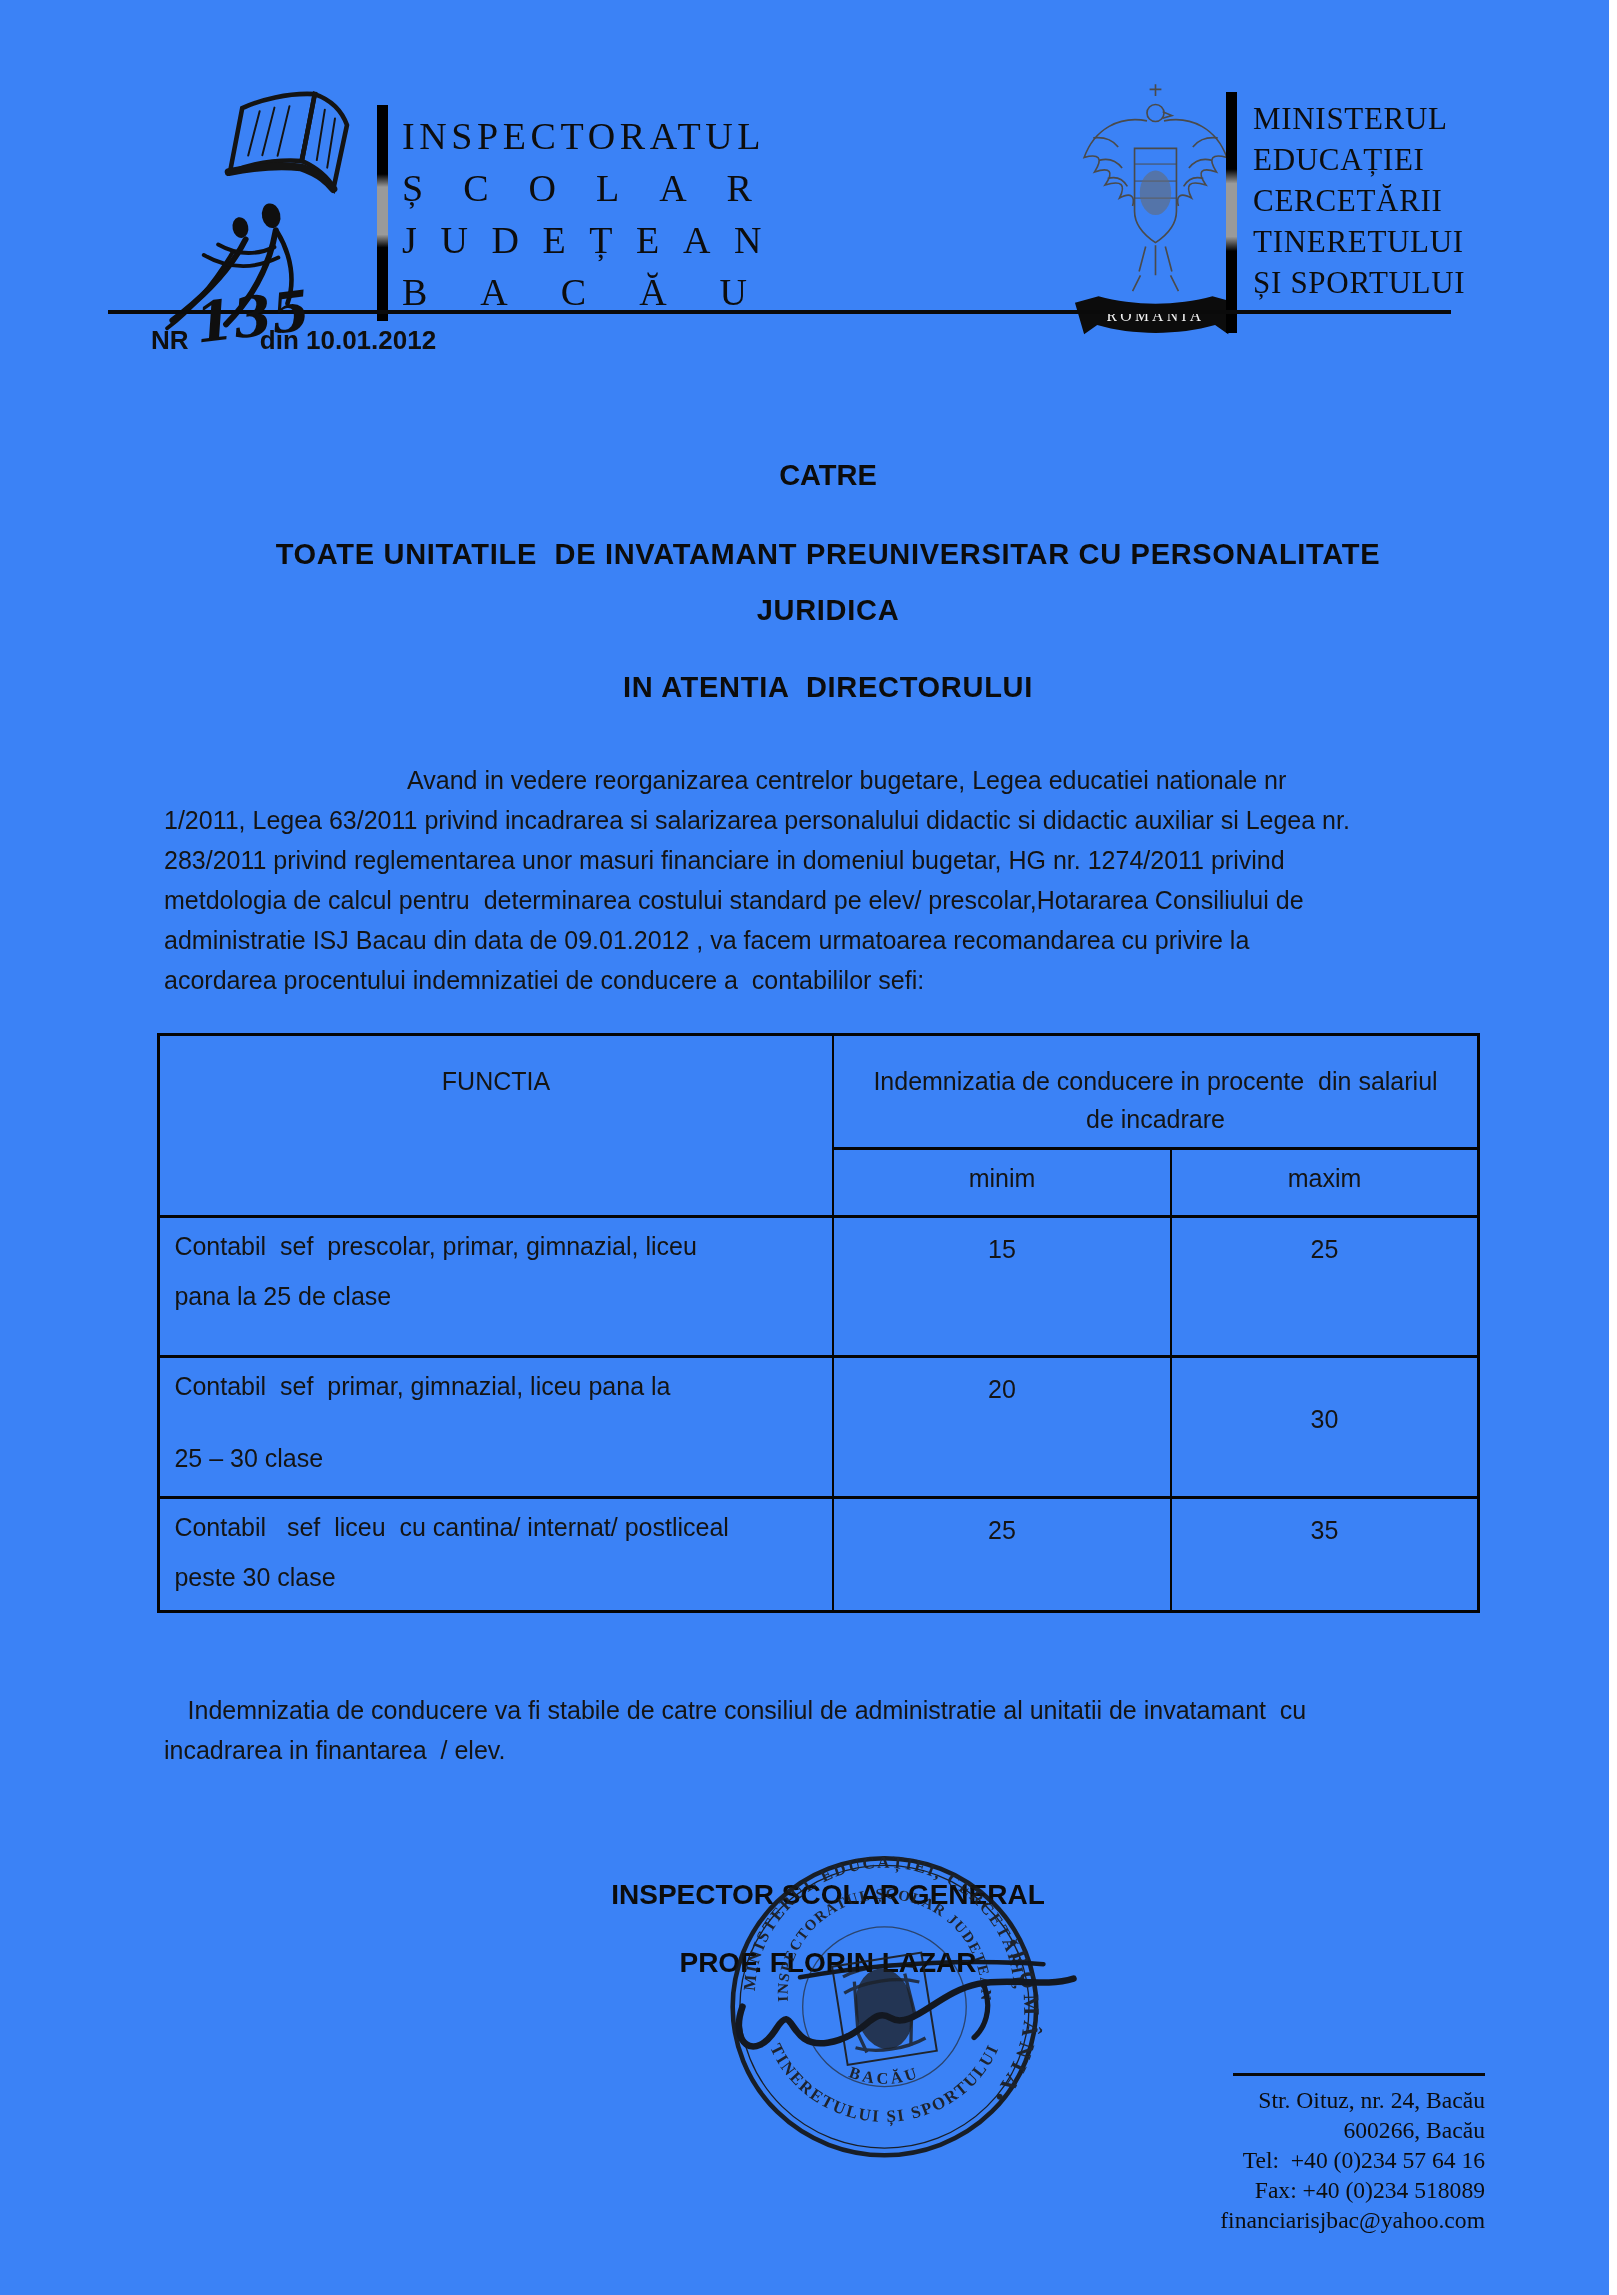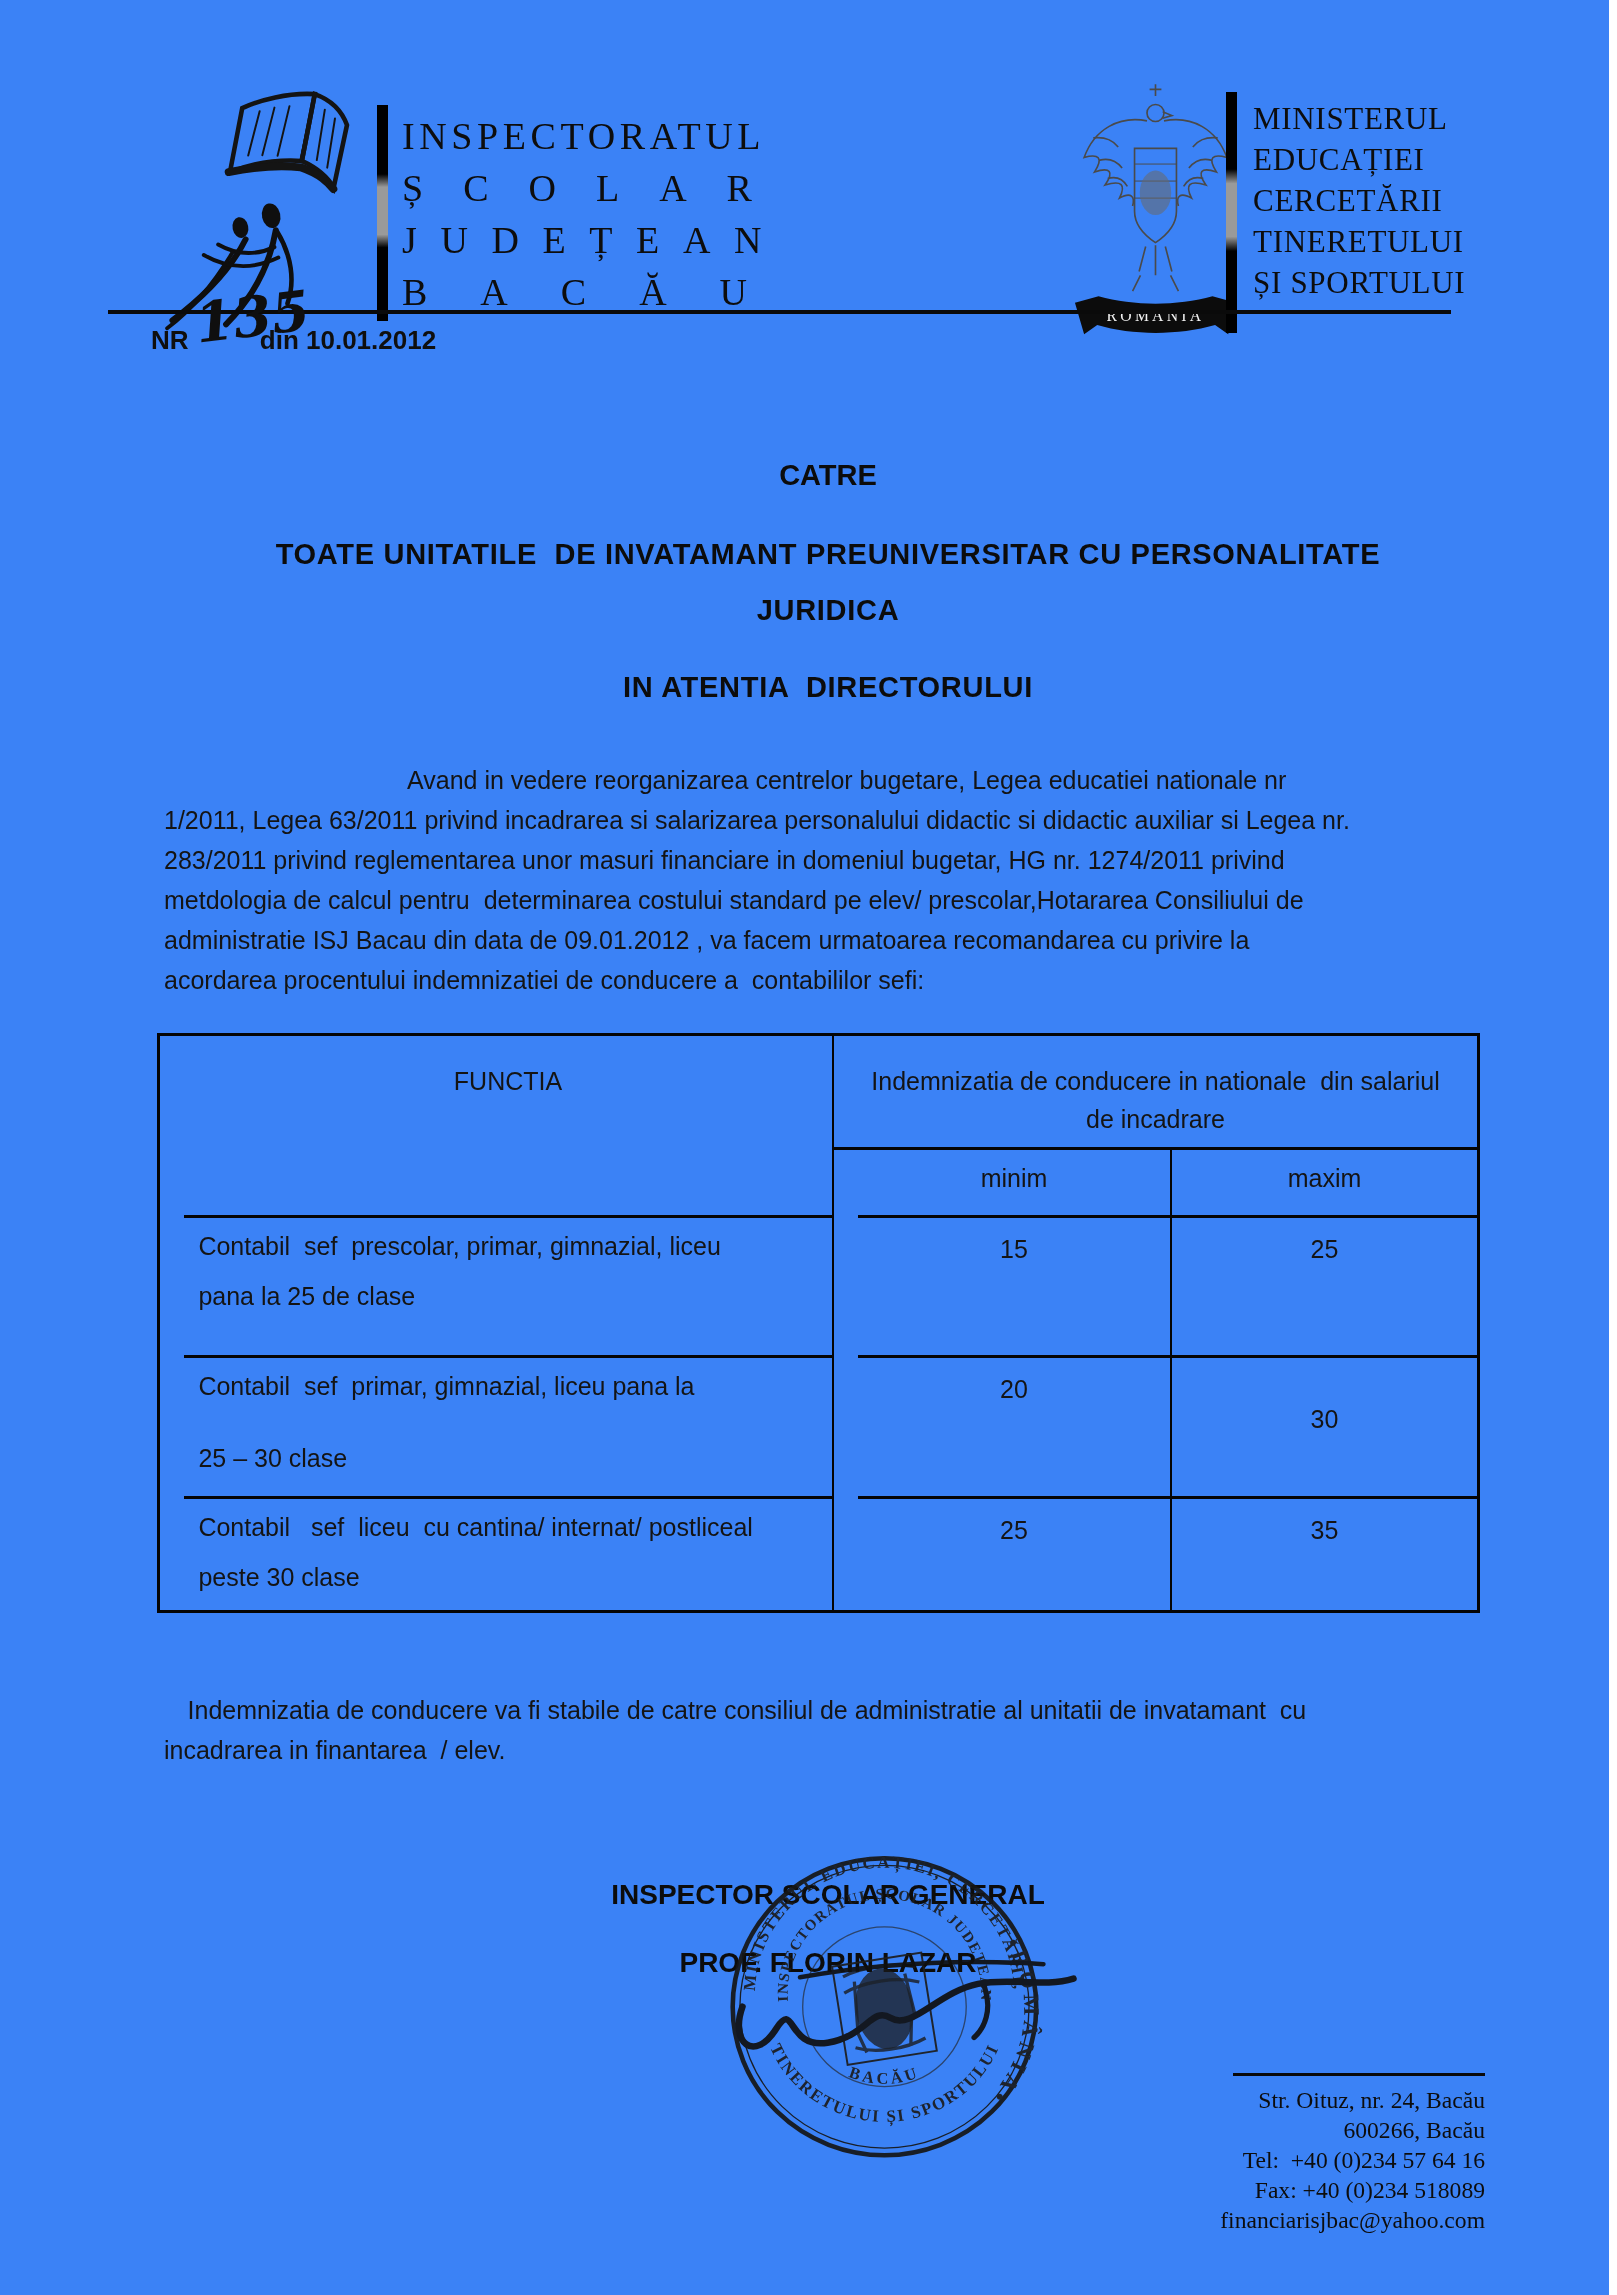--- a/index.html
+++ b/index.html
@@ -29,21 +29,21 @@
   .h-rec2{top:594px;font-size:29px;letter-spacing:0.7px;}
   .h-att{top:671px;font-size:29px;letter-spacing:0.7px;}
   
   .body-par{left:164px;top:760px;width:1309px;font-size:25px;line-height:40px;color:#141414;}
   .body-par .ind{padding-left:243px;}
   
   .tbl{left:157px;top:1033px;width:1317px;height:574px;display:grid;
        grid-template-columns:674px 338px 305px;grid-template-rows:114px 68px 140px 141px 111px;
        border:3.9px solid #050505;font-size:25px;color:#141414;}
   .cell{border-color:#050505;border-style:solid;border-width:0;box-sizing:border-box;}
-  .bR{border-right-width:2px;margin-left:24px;}
+  .bR{border-right-width:2px;}
   .bB{border-bottom-width:3.9px;}
   .c-functia{grid-column:1;grid-row:1/3;text-align:center;padding-top:31px;}
   .c-indem{grid-column:2/4;grid-row:1;text-align:center;padding-top:26px;line-height:38px;}
   .c-subh{grid-row:2;text-align:center;padding-top:14.4px;}
   .c-label{grid-column:1;text-align:left;padding:15.7px 6.5px 0 14.4px;line-height:1;}
   .c-label .l2x{margin-top:25px;}
   .c-label .l2big{margin-top:47px;}
   .c-num{text-align:center;padding-top:17px;}
   
   .close-par{left:164px;top:1690px;width:1309px;font-size:25px;line-height:40px;color:#141414;}
@@ -146,21 +146,21 @@
     <div class="pre">1/2011, Legea 63/2011 privind incadrarea si salarizarea personalului didactic si didactic auxiliar si Legea nr.</div>
     <div class="pre">283/2011 privind reglementarea unor masuri financiare in domeniul bugetar, HG nr. 1274/2011 privind</div>
     <div class="pre">metdologia de calcul pentru  determinarea costului standard pe elev/ prescolar,Hotararea Consiliului de</div>
     <div class="pre">administratie ISJ Bacau din data de 09.01.2012 , va facem urmatoarea recomandarea cu privire la</div>
     <div class="pre">acordarea procentului indemnizatiei de conducere a  contabililor sefi:</div>
   </div>
 
   <div class="abs tbl">
     <div class="cell bR bB c-functia pre">FUNCTIA</div>
     <div class="cell bB c-indem">
-      <div class="pre">Indemnizatia de conducere in nationale  din salariul</div>
+      <div class="pre">Indemnizatia de conducere in procente  din salariul</div>
       <div class="pre">de incadrare</div>
     </div>
     <div class="cell bR bB c-subh pre" style="grid-column:2;">minim</div>
     <div class="cell bB c-subh pre" style="grid-column:3;">maxim</div>
 
     <div class="cell bR bB c-label" style="grid-row:3;">
       <div class="pre">Contabil  sef  prescolar, primar, gimnazial, liceu</div>
       <div class="pre l2x">pana la 25 de clase</div>
     </div>
     <div class="cell bR bB c-num pre" style="grid-row:3;grid-column:2;">15</div>

